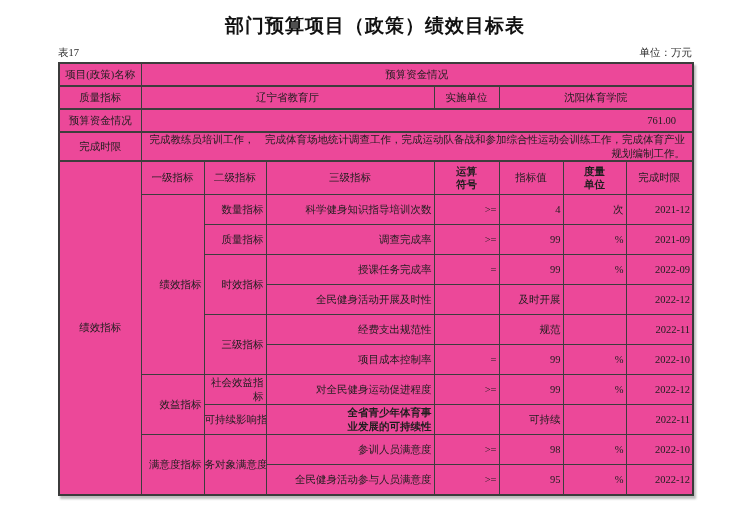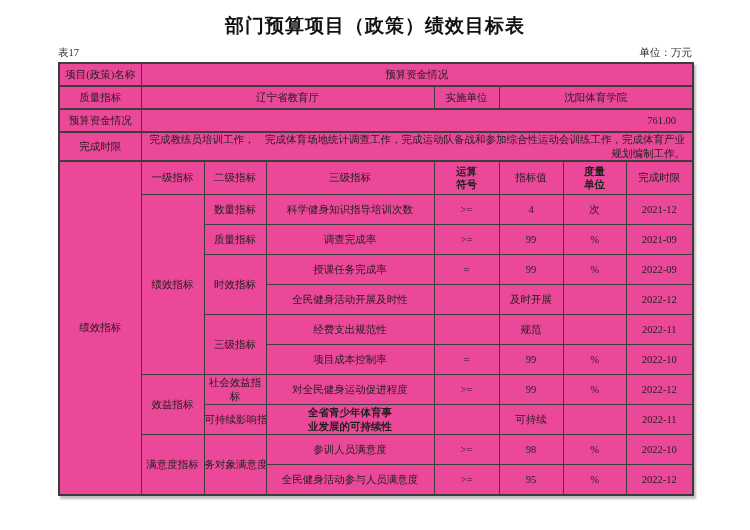--- a/index.html
+++ b/index.html
@@ -27,21 +27,21 @@
     box-shadow:2px 3px 2px rgba(110,110,110,0.45);
     background:#ec4899;
   }
   td{
     border:1px solid #3d3d3d;
     text-align:center;vertical-align:middle;
     padding:0 2px;line-height:1.3;overflow:hidden;
   }
   tr.info td{border-top-width:2px;border-bottom-width:2px;height:21px;}
   tr.hd td{height:32px;}
-  tr.drow td{height:29px;}
+  tr.drow td{height:29px;text-align:right;}
   td.left{text-align:right;padding:0 7px;}
   td.right{text-align:right;padding:0 16px;}
   td.prewrap{white-space:pre-line;font-weight:bold;}
   td.clip{white-space:nowrap;padding:0;}
 </style>
 </head>
 <body>
 
 <div class="page">
 

